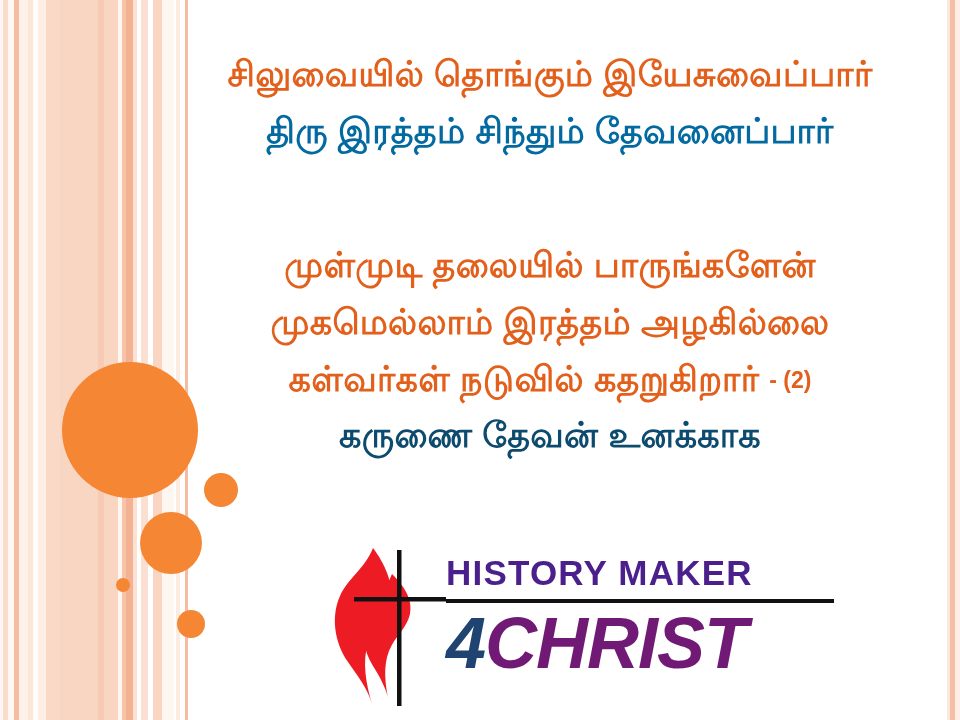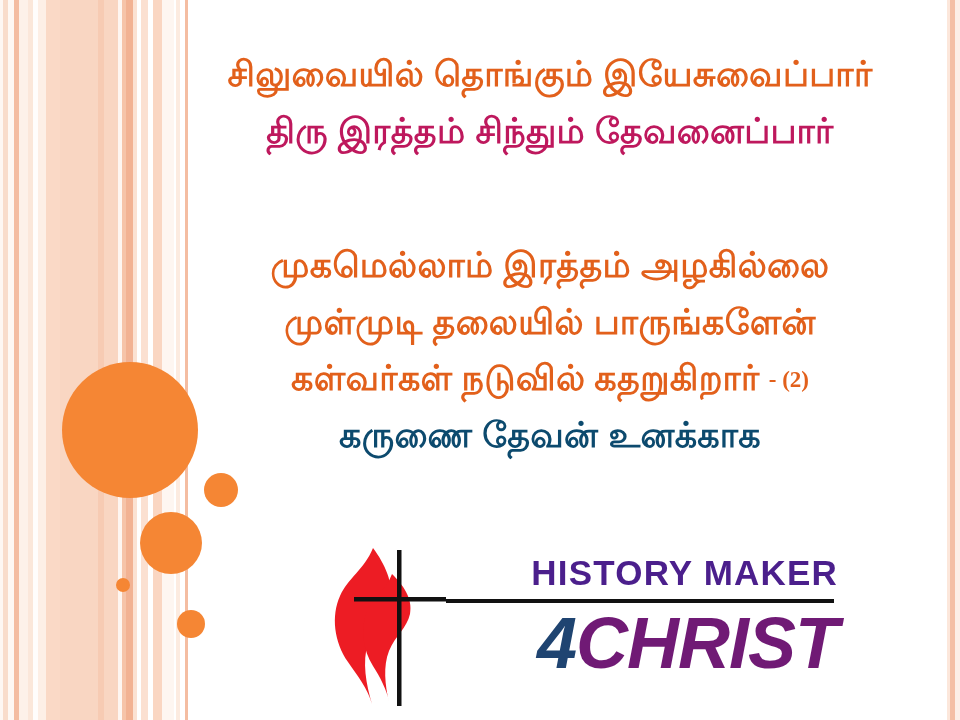--- a/index.html
+++ b/index.html
@@ -64,21 +64,20 @@
     letter-spacing: 0;
   }
 
   
   #logo {
     position: absolute;
     left: 326px;
     top: 544px;
     width: 510px;
     height: 165px;
-    text-align: right;
   }
   #logo svg { display: block; }
 
   .logo-wordmark {
     position: absolute;
     left: 120px;
     top: 0;
     width: 392px;
   }
   .logo-top-line {
@@ -159,29 +158,29 @@
       <div class="circle" style="left: 140px; top: 512px; width: 62px; height: 62px; background: rgb(245, 134, 52);"></div>
       <div class="circle" style="left: 204px; top: 473px; width: 34px; height: 34px; background: rgb(245, 134, 52);"></div>
       <div class="circle" style="left: 116px; top: 578px; width: 14px; height: 14px; background: rgb(245, 134, 52);"></div>
       <div class="circle" style="left: 177px; top: 610px; width: 28px; height: 28px; background: rgb(245, 134, 52);"></div>
     </div>
 
   <div class="lyrics">
 
     <div class="stanza">
       <div class="line" style="color: rgb(226, 96, 27);">சிலுவையில்  தொங்கும்  இயேசுவைப்பார்</div>
-      <div class="line" style="color: #be185d;">திரு  இரத்தம்  சிந்தும்  தேவனைப்பார்</div>
+      <div class="line" style="color: #0369a1;">திரு  இரத்தம்  சிந்தும்  தேவனைப்பார்</div>
     </div>
 
     <div class="stanza-gap"></div>
 
     <div class="stanza">
+      <div class="line" style="color: rgb(226, 96, 27);">முள்முடி  தலையில்  பாருங்களேன்</div>
       <div class="line" style="color: rgb(226, 96, 27);">முகமெல்லாம்  இரத்தம்  அழகில்லை</div>
-      <div class="line" style="color: rgb(226, 96, 27);">முள்முடி  தலையில்  பாருங்களேன்</div>
-      <div class="line" style="color: rgb(226, 96, 27); font-family: Liberation Serif, serif;"><span>கள்வர்கள்  நடுவில்  கதறுகிறார்</span>&nbsp;<span class="repeat-mark" style="color: rgb(226, 96, 27);">- (2)</span></div>
+      <div class="line" style="color: rgb(226, 96, 27);"><span>கள்வர்கள்  நடுவில்  கதறுகிறார்</span>&nbsp;<span class="repeat-mark" style="color: rgb(226, 96, 27);">- (2)</span></div>
       <div class="line" style="color: #0c4a6e;">கருணை  தேவன்  உனக்காக</div>
     </div>
 
   </div>
 
   <div id="logo">
 
     <svg width="120" height="165" viewBox="0 0 120 165">
 
       <path d="M47 4 C 38 26, 22 34, 14 52 C 5 72, 8 98, 22 118 C 31 131, 42 145, 46 160

